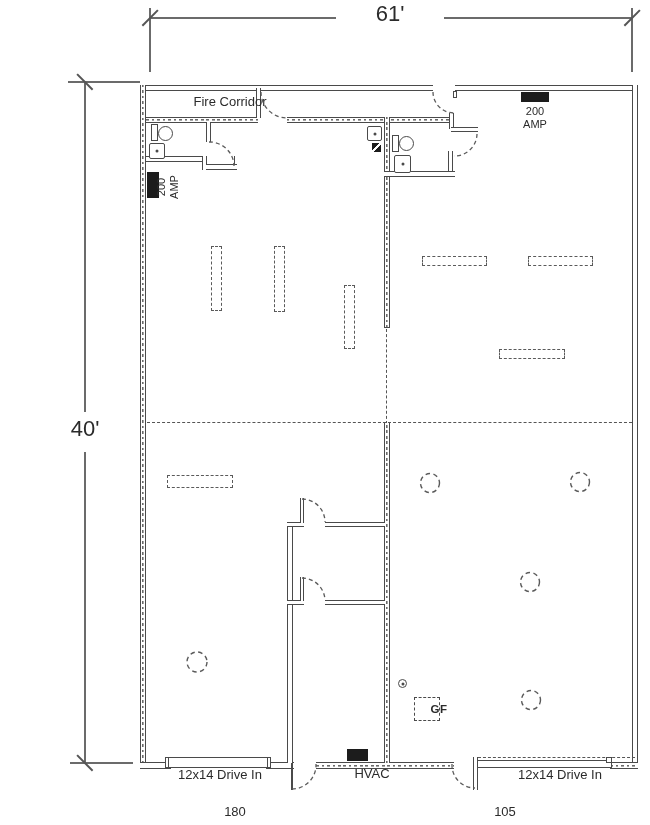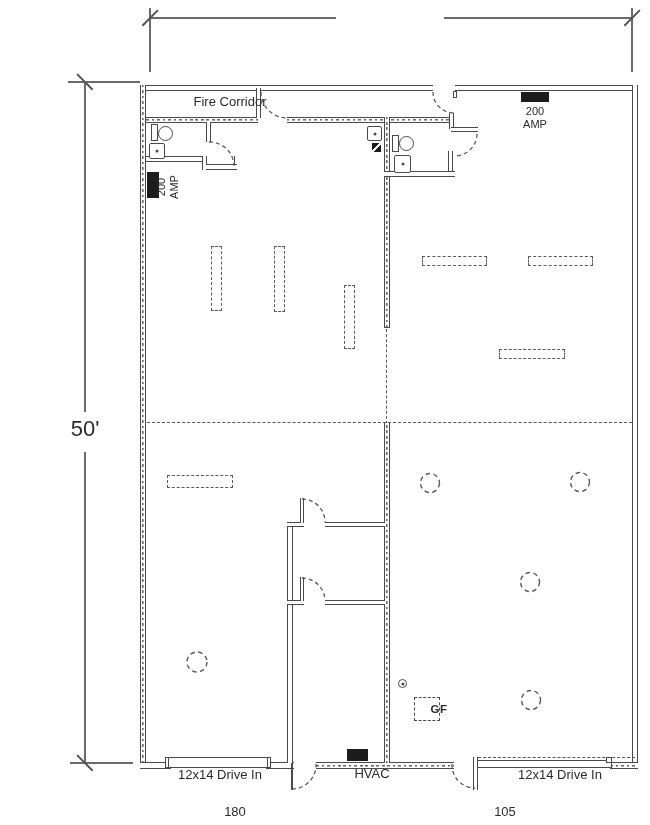--- a/index.html
+++ b/index.html
@@ -44,28 +44,29 @@
 <body>
 
 <div id="plan">
 
   <div class="line-v abs" style="left:149.3px;top:8px;height:64px;"></div>
   <div class="line-v abs" style="left:631.3px;top:8px;height:64px;"></div>
   <div class="line-h abs" style="left:150px;top:17.3px;width:186px;"></div>
   <div class="line-h abs" style="left:444px;top:17.3px;width:188px;"></div>
   <div class="tick" style="left:139px;top:17.2px;transform:rotate(-45deg);"></div>
   <div class="tick" style="left:621px;top:17.2px;transform:rotate(-45deg);"></div>
+  <div class="dimtxt" style="left:338px;top:2px;width:104px;">61'</div>
 
   <div class="line-h abs" style="left:68px;top:81.3px;width:72px;"></div>
   <div class="line-h abs" style="left:70px;top:762.3px;width:63px;"></div>
   <div class="line-v abs" style="left:84.3px;top:82px;height:330px;"></div>
   <div class="line-v abs" style="left:84.3px;top:452px;height:311px;"></div>
   <div class="tick" style="left:74px;top:81.2px;transform:rotate(45deg);"></div>
   <div class="tick" style="left:74px;top:762.2px;transform:rotate(45deg);"></div>
-  <div class="dimtxt" style="left:59px;top:417px;width:52px;">50'</div>
+  <div class="dimtxt" style="left:59px;top:417px;width:52px;">40'</div>
 
   <div class="wh" style="left:140px;top:85px;width:293px;"></div>
   <div class="wh" style="left:455px;top:85px;width:183px;"></div>
   <div class="wv hatch" style="left:140px;top:85px;height:684px;"></div>
   <div class="wv" style="left:632px;top:85px;height:684px;"></div>
 
   <div class="wh" style="left:140px;top:762px;width:31px;height:7px;"></div>
   <div class="wh" style="left:266px;top:762px;width:28px;height:7px;"></div>
   <div class="wh hatch" style="left:316px;top:762px;width:138px;height:7px;"></div>
   <div class="wh hatch" style="left:610px;top:762px;width:28px;height:7px;"></div>

